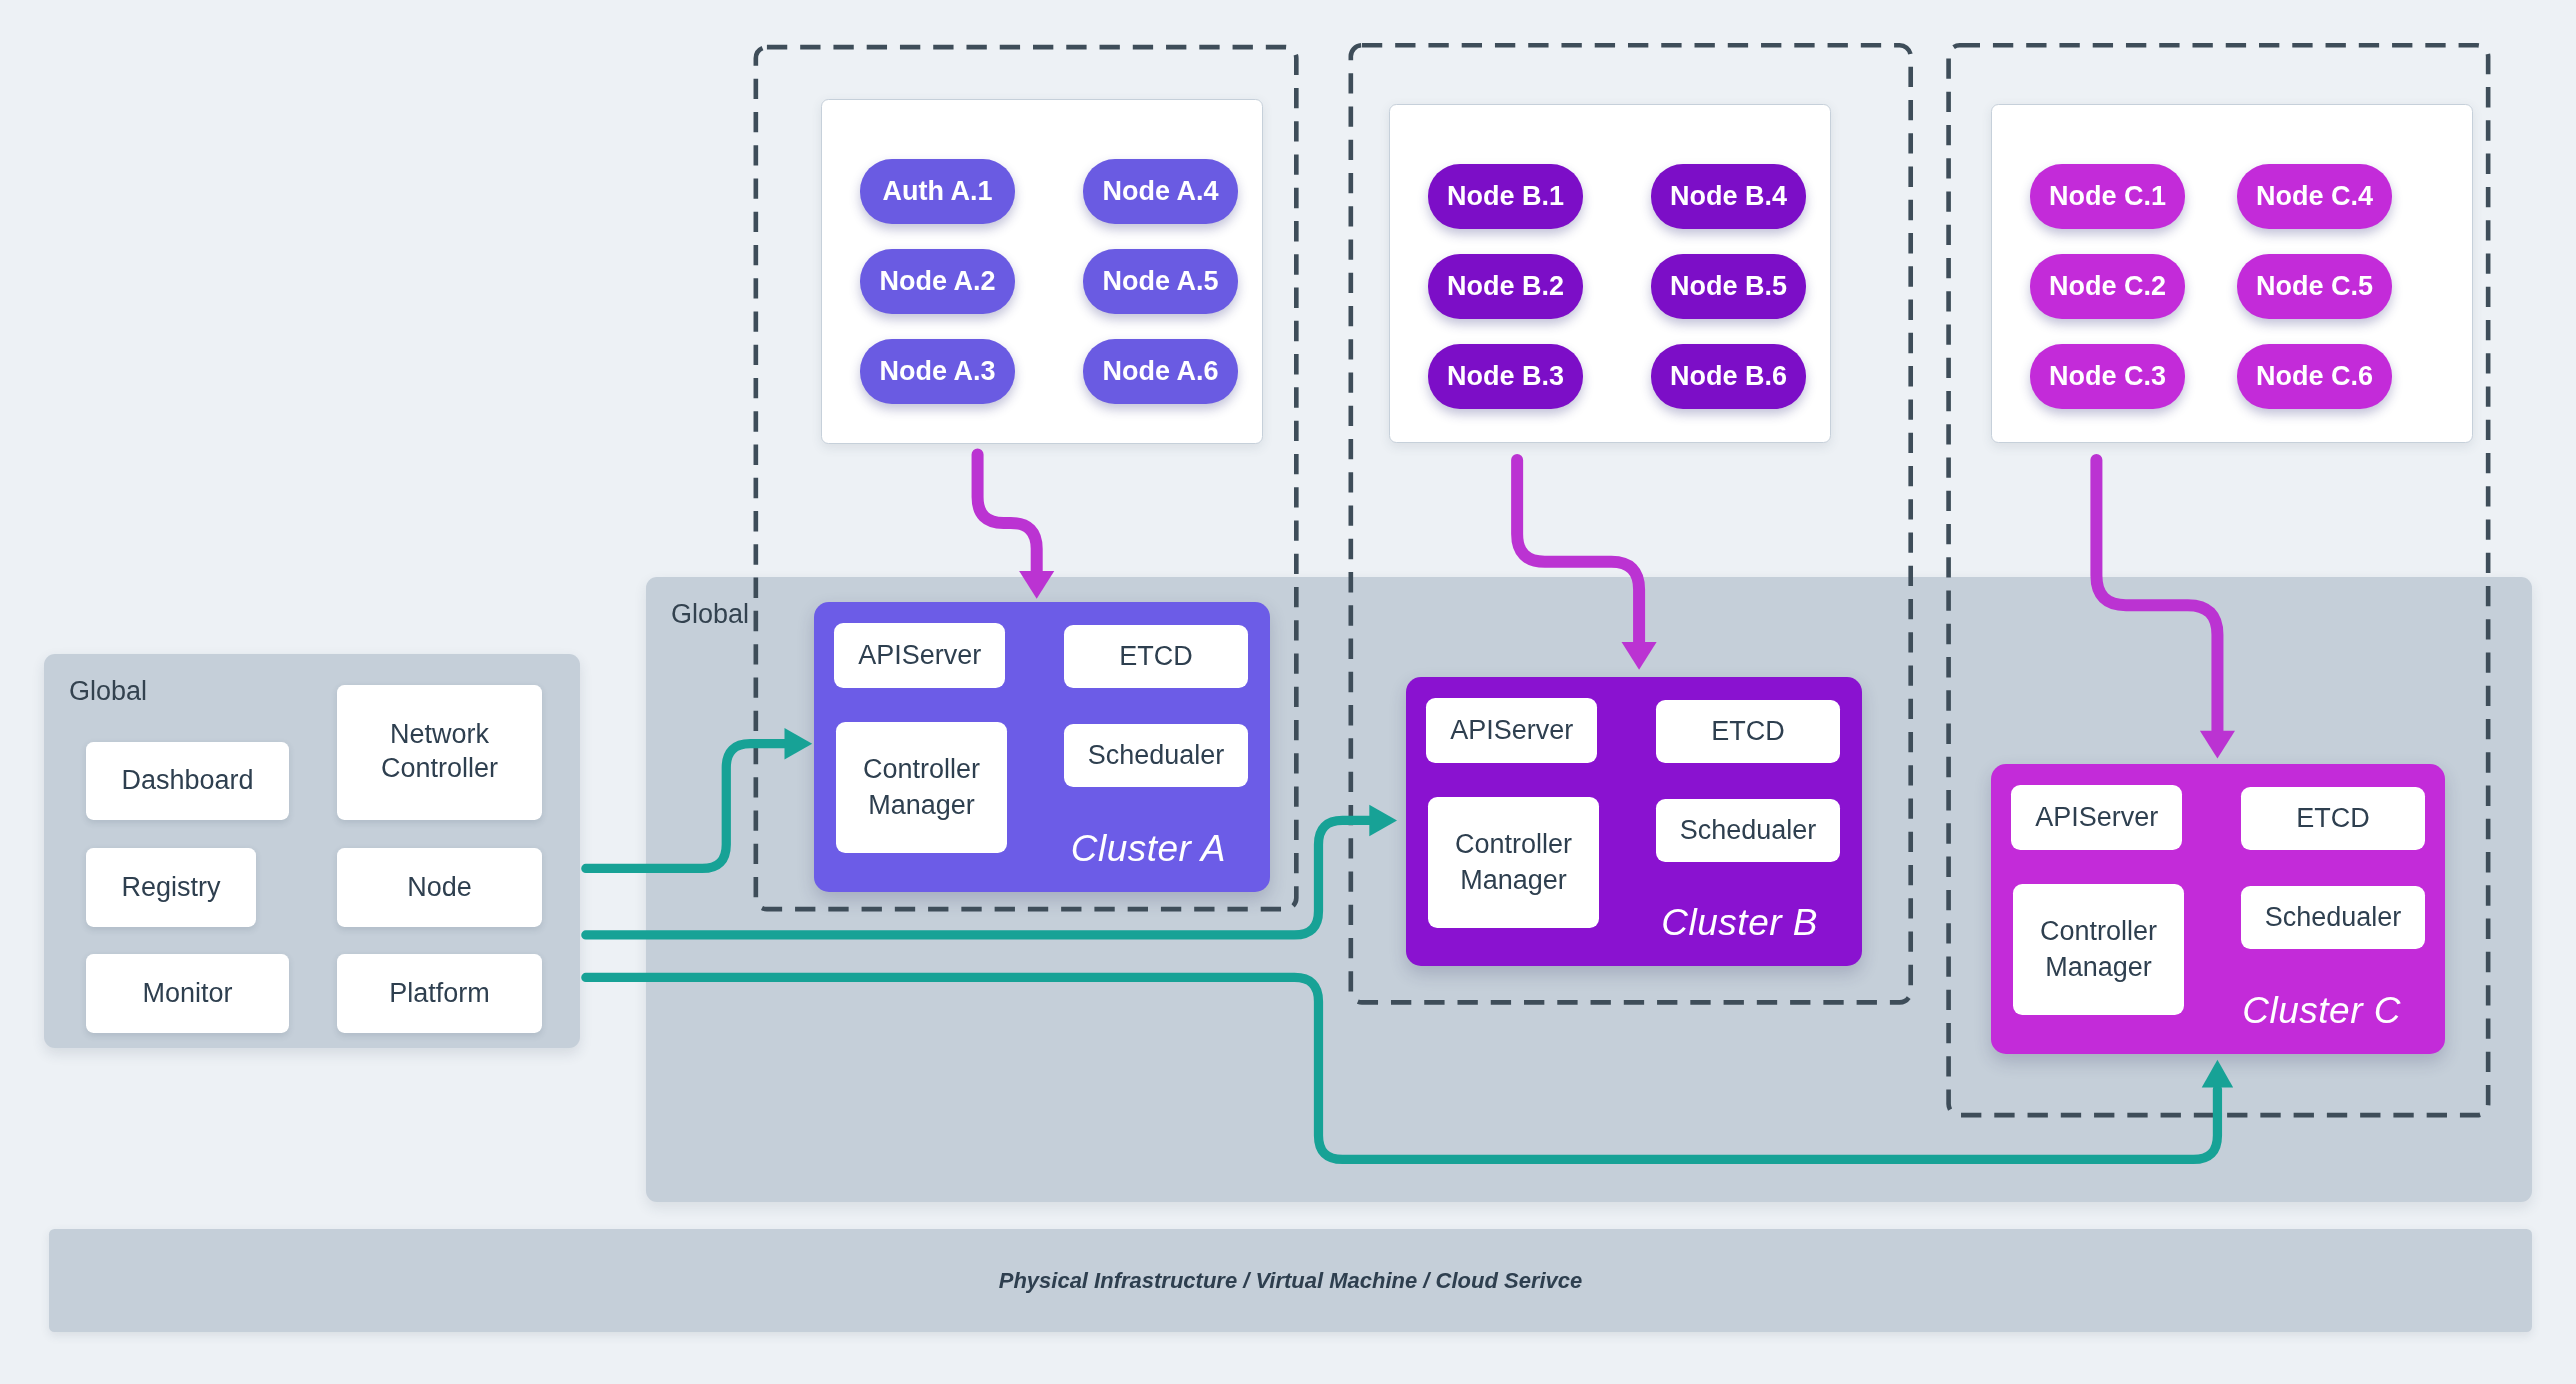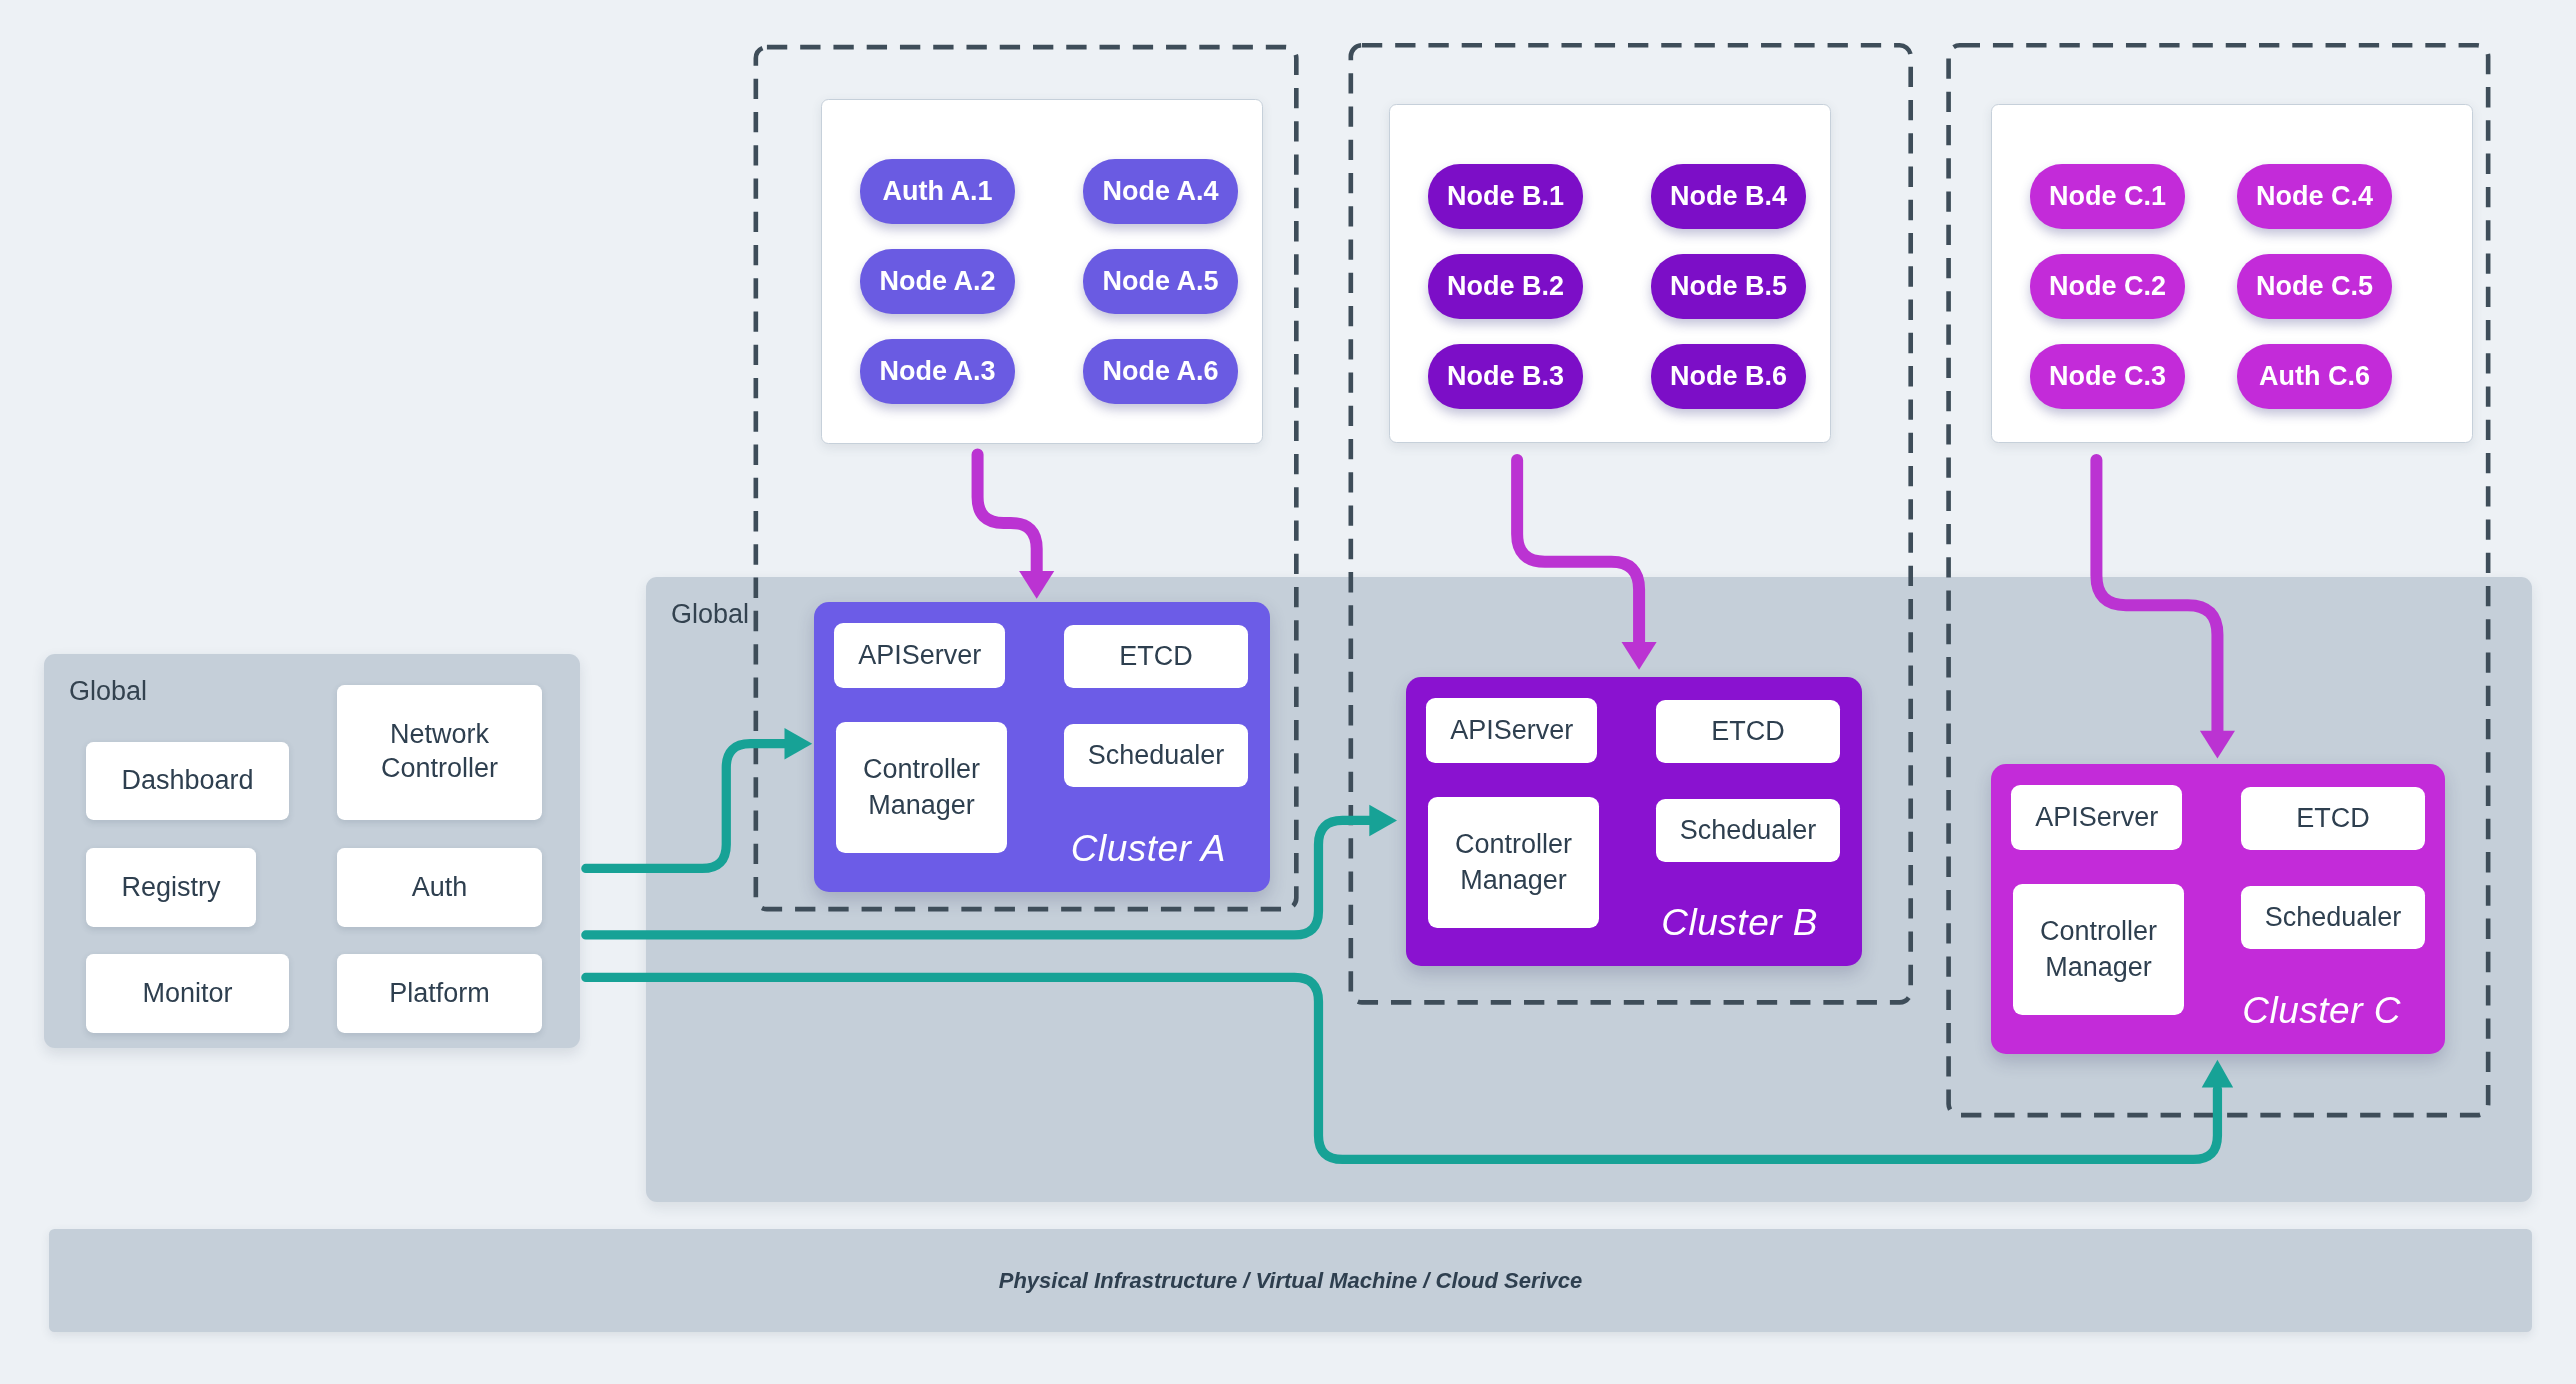--- a/index.html
+++ b/index.html
@@ -58,21 +58,21 @@
 
   <div class="panel panel-main">
     <div class="panel-label">Global</div>
   </div>
 
   <div class="panel panel-left">
     <div class="panel-label">Global</div>
     <div class="svc-card" style="left:42px;top:88px;width:203px;height:78px;">Dashboard</div>
     <div class="svc-card" style="left:293px;top:30.5px;width:205px;height:135px;">Network Controller</div>
     <div class="svc-card" style="left:42px;top:194px;width:170px;height:79px;text-align:center;">Registry</div>
-    <div class="svc-card" style="left:293px;top:194px;width:205px;height:79px;">Auth</div>
+    <div class="svc-card" style="left:293px;top:194px;width:205px;height:79px;">Node</div>
     <div class="svc-card" style="left:42px;top:300px;width:203px;height:79px;">Monitor</div>
     <div class="svc-card" style="left:293px;top:300px;width:205px;height:79px;">Platform</div>
   </div>
 
   <div class="node-box" style="left:821px;top:99px;width:440px;height:343px;">
     <div class="pill pill-a p-c1 p-r1">Auth A.1</div>
     <div class="pill pill-a p-c1 p-r2">Node A.2</div>
     <div class="pill pill-a p-c1 p-r3">Node A.3</div>
     <div class="pill pill-a p-c2 p-r1">Node A.4</div>
     <div class="pill pill-a p-c2 p-r2">Node A.5</div>
@@ -87,21 +87,21 @@
     <div class="pill pill-b p-c2 p-r2">Node B.5</div>
     <div class="pill pill-b p-c2 p-r3">Node B.6</div>
   </div>
 
   <div class="node-box" style="left:1991px;top:104px;width:448px;height:337px;padding-left:32px;">
     <div class="pill pill-c p-c1 p-r1">Node C.1</div>
     <div class="pill pill-c p-c1 p-r2">Node C.2</div>
     <div class="pill pill-c p-c1 p-r3">Node C.3</div>
     <div class="pill pill-c p-c2c p-r1">Node C.4</div>
     <div class="pill pill-c p-c2c p-r2">Node C.5</div>
-    <div class="pill pill-c p-c2c p-r3">Auth C.6</div>
+    <div class="pill pill-c p-c2c p-r3">Node C.6</div>
   </div>
 
   <div class="cluster cluster-a">
     <div class="comp comp-api">APIServer</div>
     <div class="comp comp-etcd">ETCD</div>
     <div class="comp comp-cm">Controller Manager</div>
     <div class="comp comp-sched">Schedualer</div>
     <div class="cluster-label">Cluster A</div>
   </div>
 

